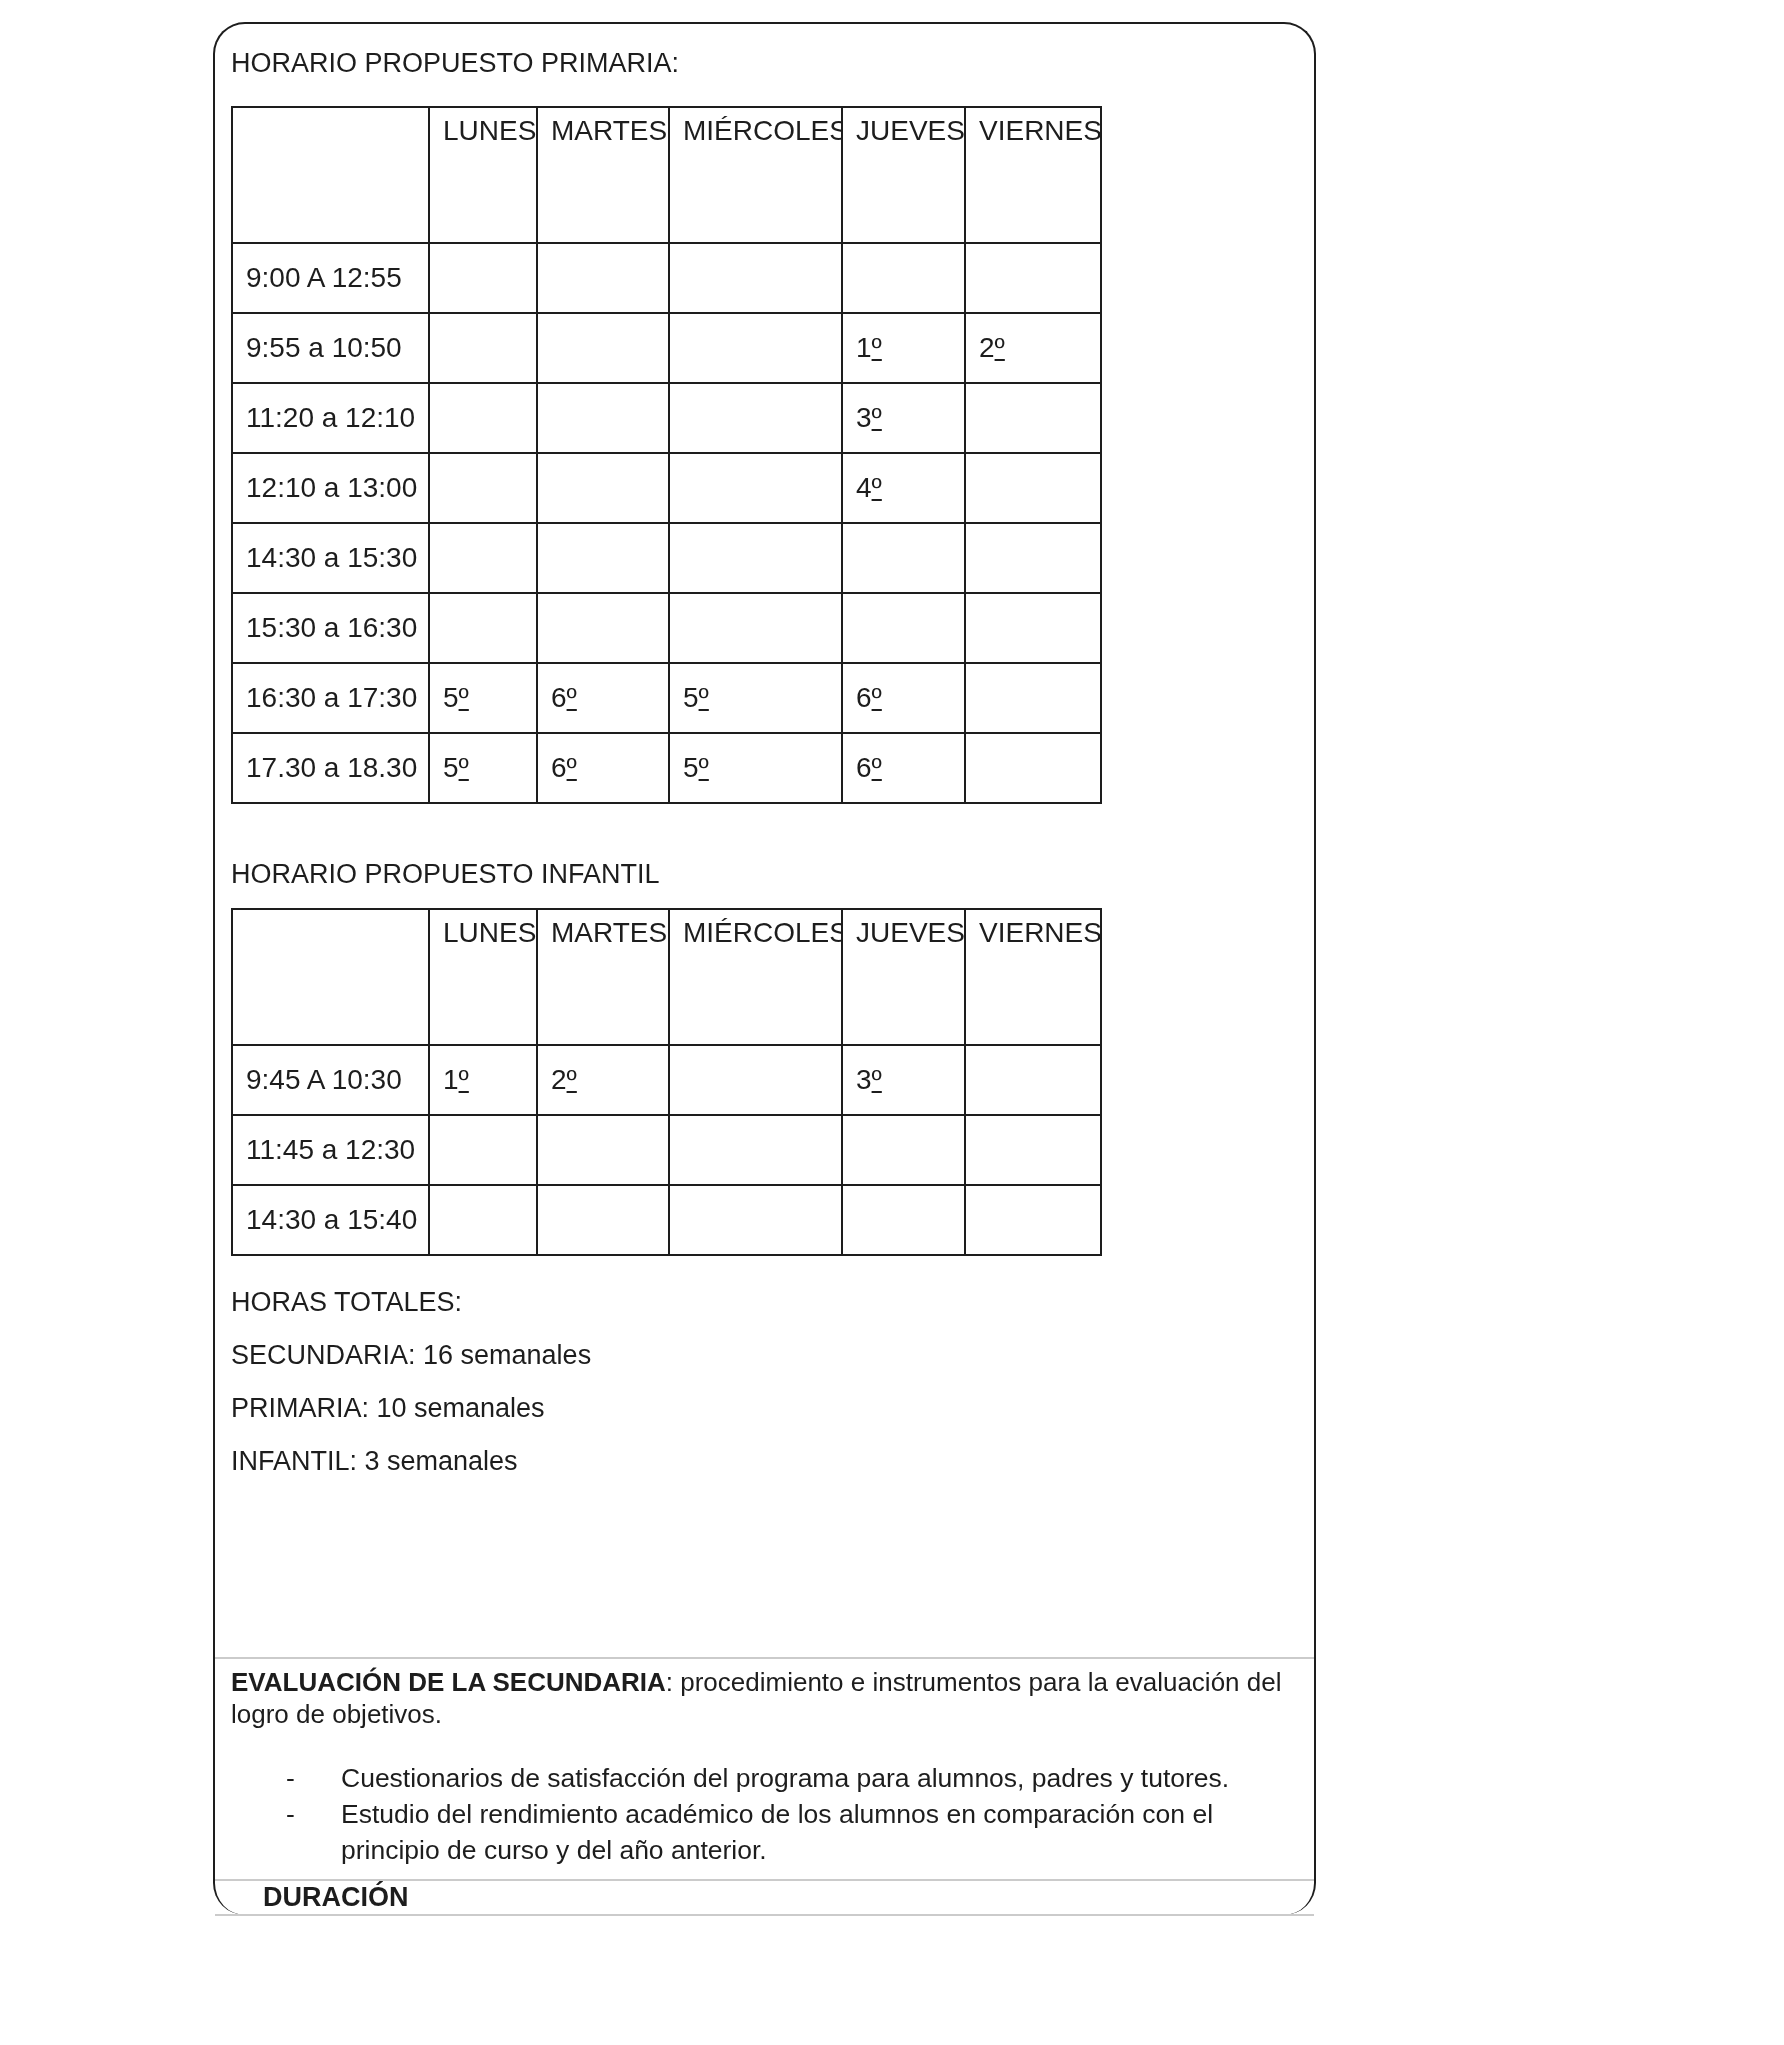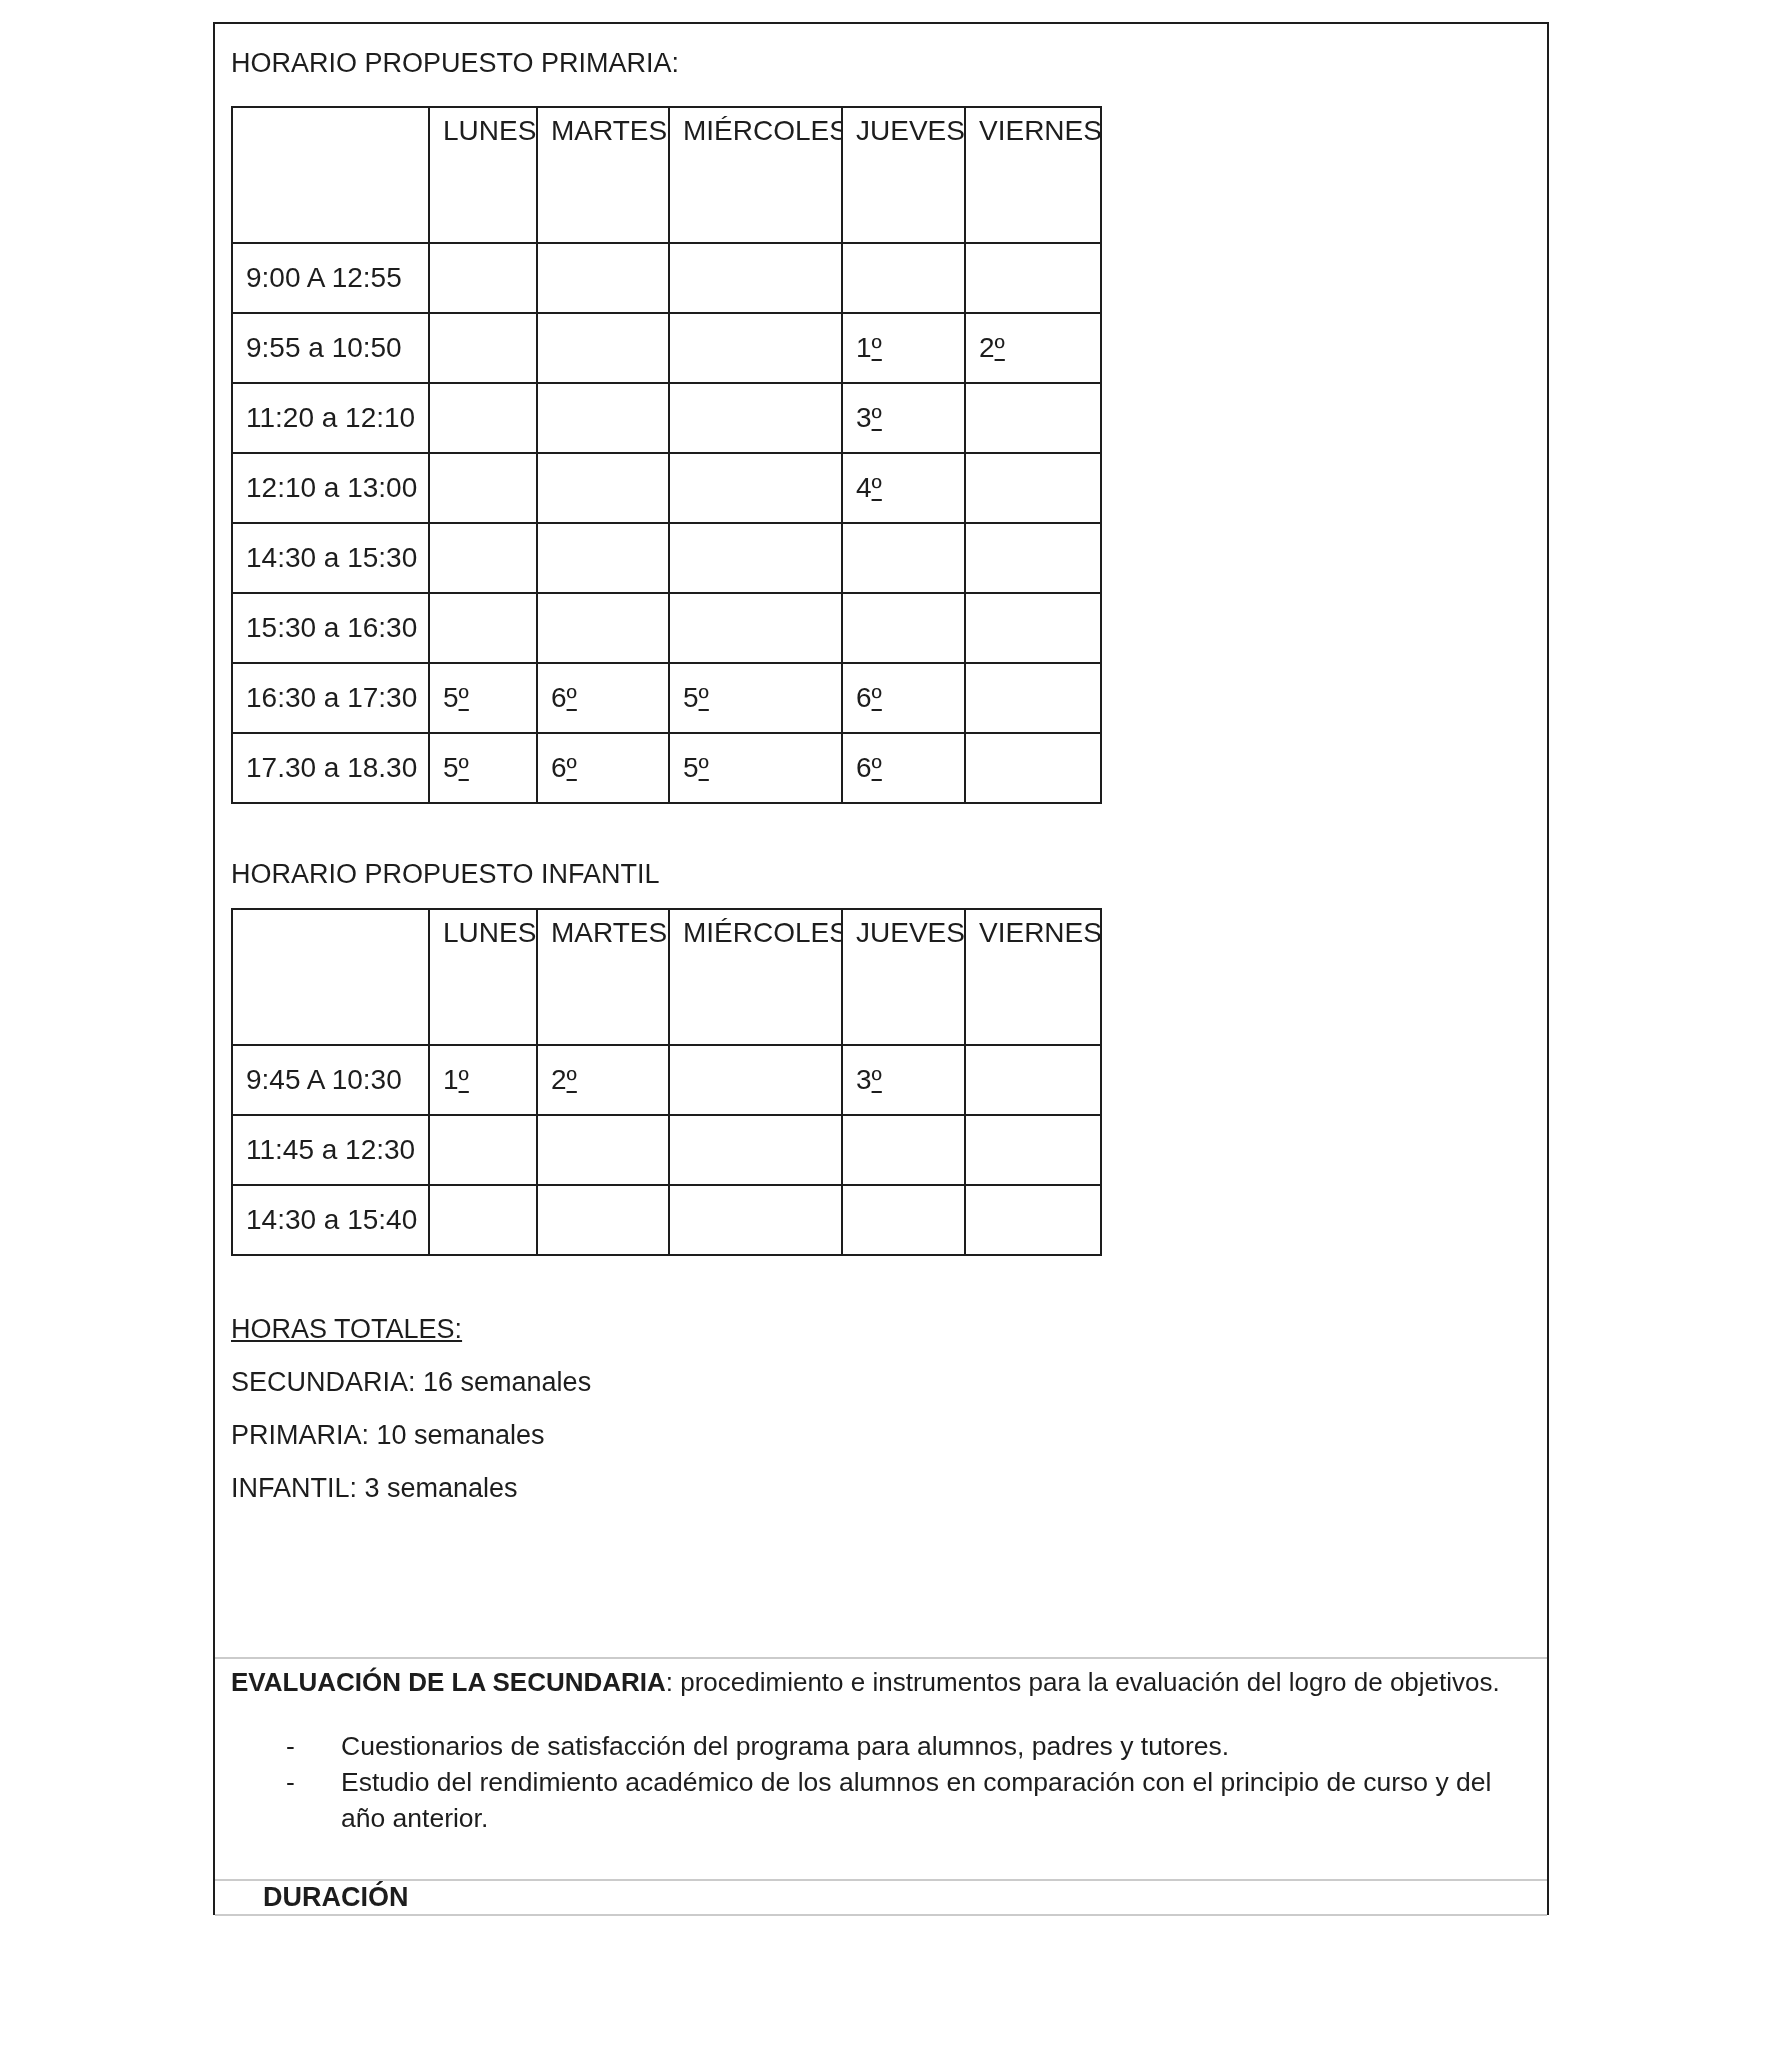--- a/index.html
+++ b/index.html
@@ -12,27 +12,28 @@
     width: 1784px;
     height: 2046px;
     background: #ffffff;
     font-family: "Liberation Sans", "DejaVu Sans", sans-serif;
     color: #1d1d1d;
   }
   .doc {
     position: absolute;
     left: 213px;
     top: 21.5px;
-    width: 1336px;
+    width: 1103px;
     height: 1893px;
     box-sizing: border-box;
     border-top: 2.2px solid #1d1d1d;
     border-left: 2.2px solid #1d1d1d;
     border-right: 2.2px solid #1d1d1d;
     background: #ffffff;
+    border-radius: 32px;
   }
   .sec-main {
     box-sizing: border-box;
     height: 1633px;
     padding: 23px 21.5px 0 16px;
     overflow: hidden;
   }
   p { margin: 0; }
   .title {
     font-size: 27px;
@@ -56,24 +57,23 @@
     white-space: nowrap;
   }
   table.sched tr { height: 70px; }
   table.sched tr.head-row { height: 136px; }
   table.sched tr.head-row td {
     vertical-align: top;
     padding-top: 7.2px;
   }
   u { text-decoration: underline; }
   .underline-heading {
-    margin-top: 57px;
-    font-size: 27px;
-    line-height: 32px;
-    text-decoration: underline;
+    margin-top: 30px;
+    font-size: 27px;
+    line-height: 32px;
   }
   .total-line {
     margin-top: 21px;
     font-size: 27px;
     line-height: 32px;
   }
   .sec-eval {
     box-sizing: border-box;
     height: 222px;
     border-top: 2.2px solid #cbcbcb;

